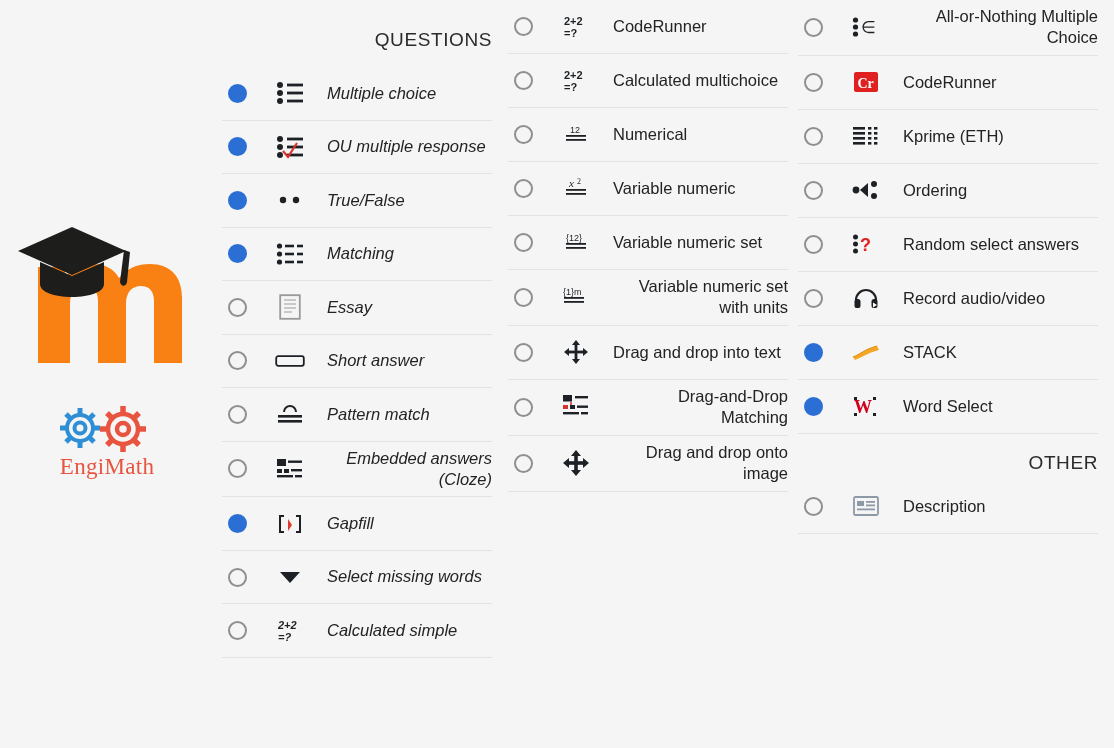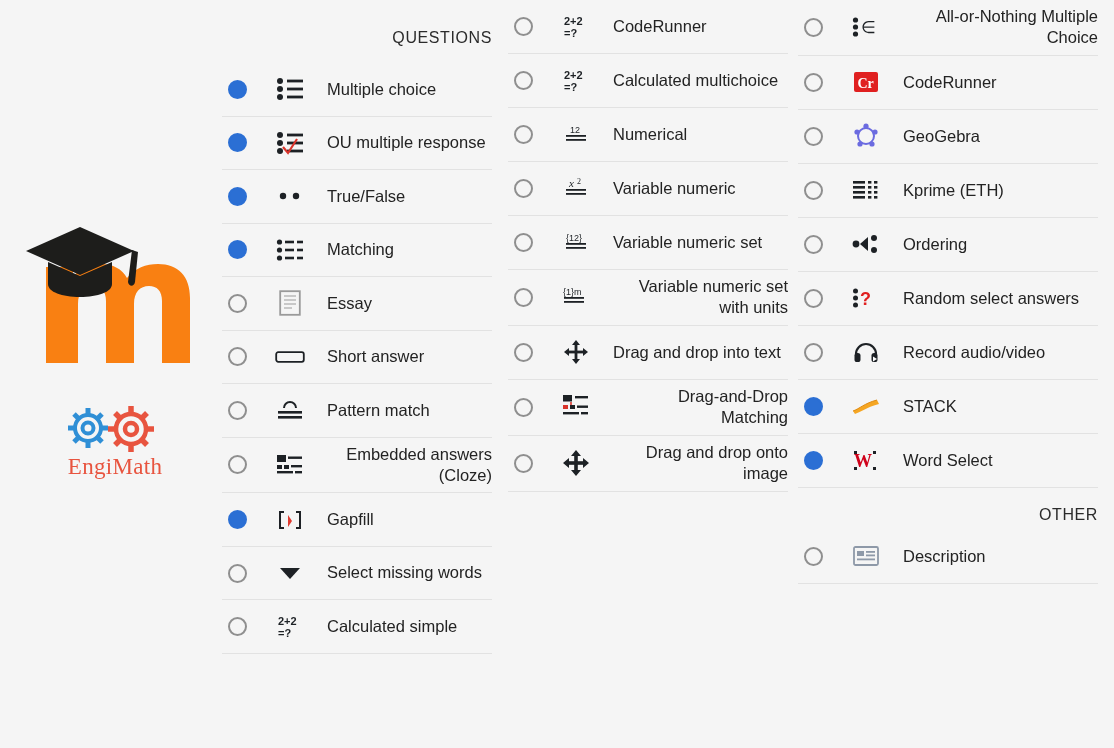--- a/index.html
+++ b/index.html
@@ -14,21 +14,21 @@
   .page {
     position: relative;
     width: 1114px;
     height: 748px;
     background: #f5f5f5;
   }
 
   
   .brand {
     position: absolute;
-    left: 8px; top: 0;
+    left: 0; top: 0;
     width: 210px; height: 748px;
   }
   .moodle-logo {
     position: absolute;
     left: 10px; top: 205px;
     width: 190px; height: 160px;
   }
   .engimath {
     position: absolute;
     left: 32px; top: 400px;
@@ -49,21 +49,21 @@
   .col {
     position: absolute;
     top: 0;
     text-align: right;
   }
   .col-1 { left: 222px; width: 270px; }
   .col-2 { left: 508px; width: 280px; }
   .col-3 { left: 798px; width: 300px; }
 
   .section-title {
-    font-size: 16px;
+    font-size: 19px;
     letter-spacing: .6px;
     color: #2b2b2b;
     font-weight: 400;
   }
 
   .qlist { list-style: none; margin: 0; padding: 0; }
 
   .qrow {
     display: flex;
     align-items: center;
@@ -98,21 +98,21 @@
   }
   .qicon svg { display: block; }
 
   .qlabel {
     font-size: 16.5px;
     line-height: 1.3;
     color: #232323;
   }
 
   
-  .col-1 .qlist { margin-top: 16px; }
+  .col-1 .qlist { margin-top: 16px; font-style: italic; }
   .col-1 .qrow { min-height: 53.5px; }
   .col-2 .qrow { min-height: 54px; }
   .col-3 .qrow { min-height: 54px; }
 
   .col-1 .section-title { margin: 29px 0 0 14px; }
   .col-3 .section-title { margin: 14px 0 6px 12px; }
 
   .other-wrap { margin-top: 18px; }
 </style>
 </head>
@@ -464,34 +464,20 @@
         <span class="radio"></span>
         <span class="qicon">
           <svg width="26" height="24" viewBox="0 0 26 24">
             <rect x="1" y="2" width="24" height="20" rx="2" fill="#e02020"></rect>
             <text x="4.5" y="17.5" font-family="Liberation Serif, serif" font-size="14" font-weight="bold" fill="#ffffff">Cr</text>
           </svg>
         </span>
         <span class="qlabel">CodeRunner</span>
       </li>
 
-      <li class="qrow">
-        <span class="radio"></span>
-        <span class="qicon">
-          <svg width="28" height="26" viewBox="0 0 28 26">
-            <circle cx="14" cy="13" r="8" fill="none" stroke="#6b6be0" stroke-width="2"></circle>
-            <circle cx="14" cy="3.2" r="2.6" fill="#6b6be0"></circle>
-            <circle cx="5" cy="9" r="2.6" fill="#6b6be0"></circle>
-            <circle cx="23" cy="9" r="2.6" fill="#6b6be0"></circle>
-            <circle cx="8" cy="21" r="2.6" fill="#6b6be0"></circle>
-            <circle cx="20" cy="21" r="2.6" fill="#6b6be0"></circle>
-          </svg>
-        </span>
-        <span class="qlabel">GeoGebra</span>
-      </li>
 
       <li class="qrow">
         <span class="radio"></span>
         <span class="qicon">
           <svg width="28" height="24" viewBox="0 0 28 24">
             <rect x="1" y="3" width="12" height="2.6" fill="#1d2125"></rect>
             <rect x="1" y="8" width="12" height="2.6" fill="#1d2125"></rect>
             <rect x="1" y="13" width="12" height="2.6" fill="#1d2125"></rect>
             <rect x="1" y="18" width="12" height="2.6" fill="#1d2125"></rect>
             <rect x="16" y="3" width="3.4" height="2.6" fill="#1d2125"></rect>

